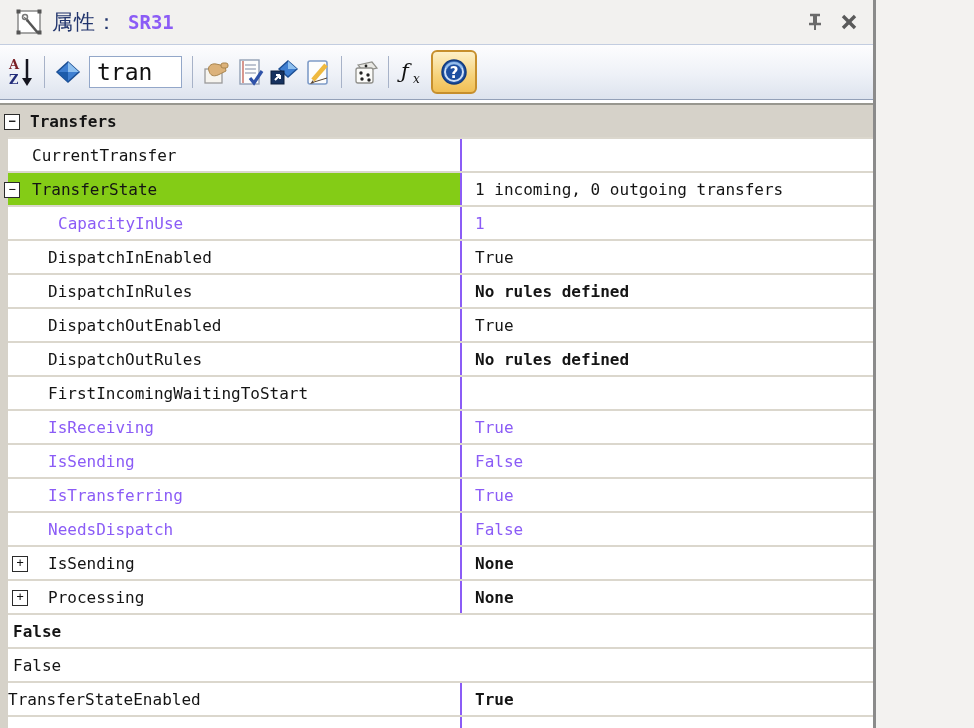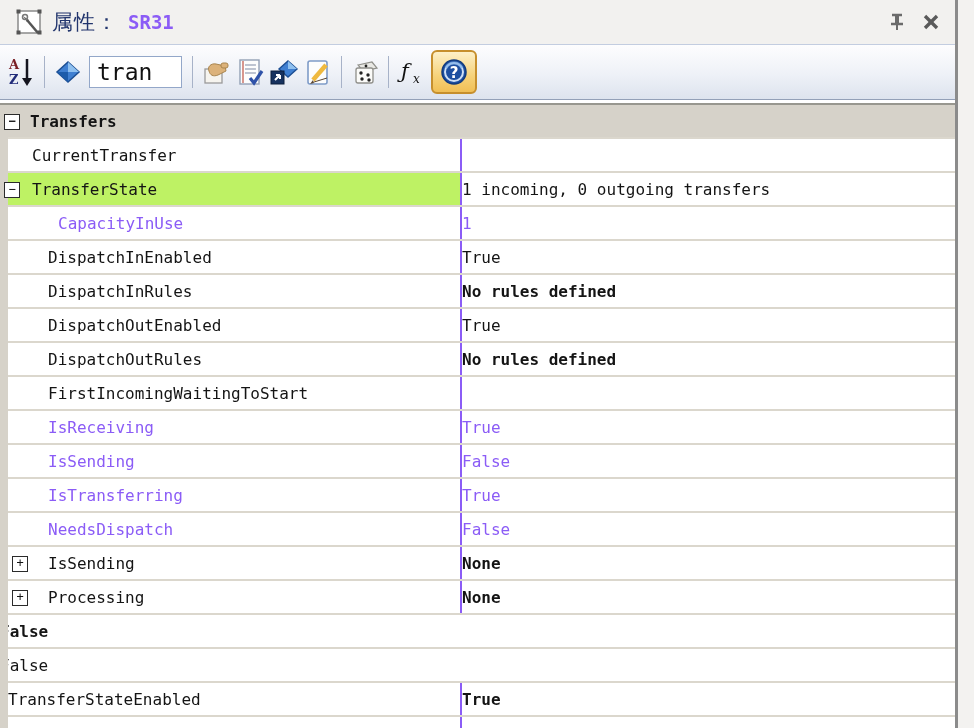--- a/index.html
+++ b/index.html
@@ -1,21 +1,21 @@
 <!DOCTYPE html>
 <html><head>
 <meta charset="utf-8">
 <style>
   html,body{margin:0;padding:0;}
   body{
     width:974px;height:728px;overflow:hidden;
     font-family:"DejaVu Sans Mono", monospace;
     background:#f3f2f0;
   }
-  .app{display:flex;width:958px;height:728px;}
+  .app{display:flex;width:876px;height:728px;}
   .main{width:963px;display:flex;flex-direction:column;background:#ffffff;}
   .right-strip{flex:1;border-left:3px solid #8b8b8b;background:#f4f3f2;}
 
   
   .titlebar{
     height:44px;flex:none;background:#f2f1ef;
     display:flex;align-items:center;padding:0 10px 0 14px;
   }
   .title-icon{width:30px;height:30px;flex:none;margin-right:8px;}
   .title-label{
@@ -66,26 +66,26 @@
   .row::before{ 
     content:"";position:absolute;left:0;top:0;bottom:-2px;width:8px;
     background:#d6d2c9;z-index:1;
   }
   .namecell{
     width:460px;flex:none;display:flex;align-items:center;
     border-right:2px solid #8b5cf6;background:transparent;
     white-space:nowrap;overflow:hidden;
   }
   .valuecell{
-    flex:1;display:flex;align-items:center;padding-left:0;
+    flex:1;display:flex;align-items:center;padding-left:13px;
     white-space:nowrap;overflow:hidden;border-radius:11px;
   }
   .row.category{background:#d6d2c9;font-weight:bold;}
   .row.category .namecell{border-right-color:transparent;}
-  .row.gray-name .namecell{background:#bef264;}
+  .row.gray-name .namecell{background:#84cc16;}
   .row .name{display:inline-block;}
   .lv0 .name{padding-left:30px;}
   .lv0.plain .name{padding-left:8px;}
   .lv1 .name{padding-left:32px;}
   .lv2 .name{padding-left:48px;}
   .lv2.deep .name{padding-left:58px;}
   .row.readonly .name,.row.readonly .valuecell{color:#8b5cf6;}
   .row.bold-value .valuecell{font-weight:bold;}
   .expander{
     position:absolute;top:9px;width:14px;height:14px;z-index:2;

